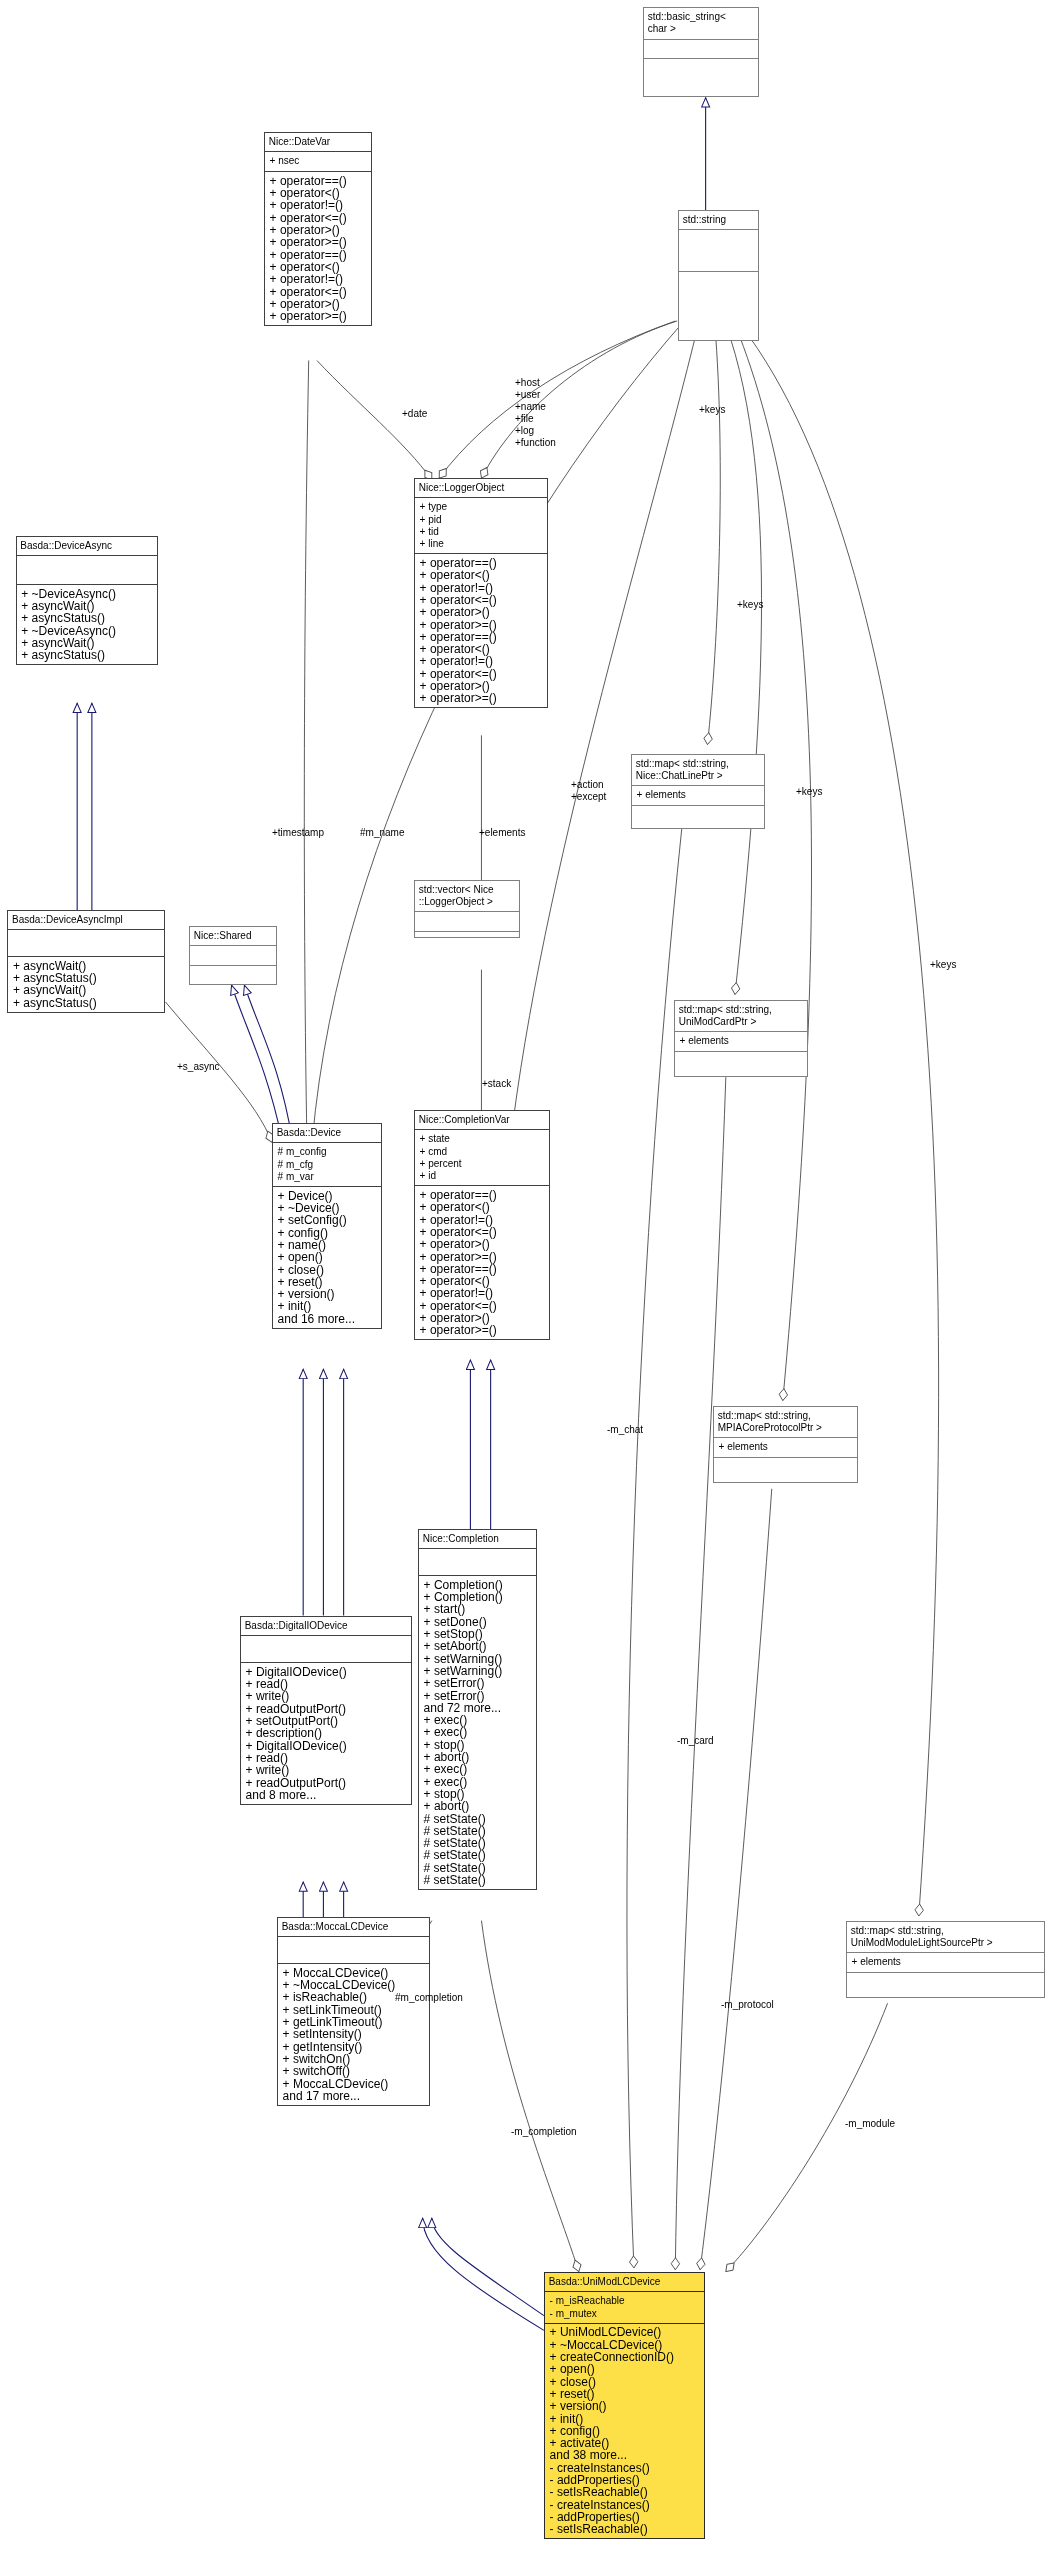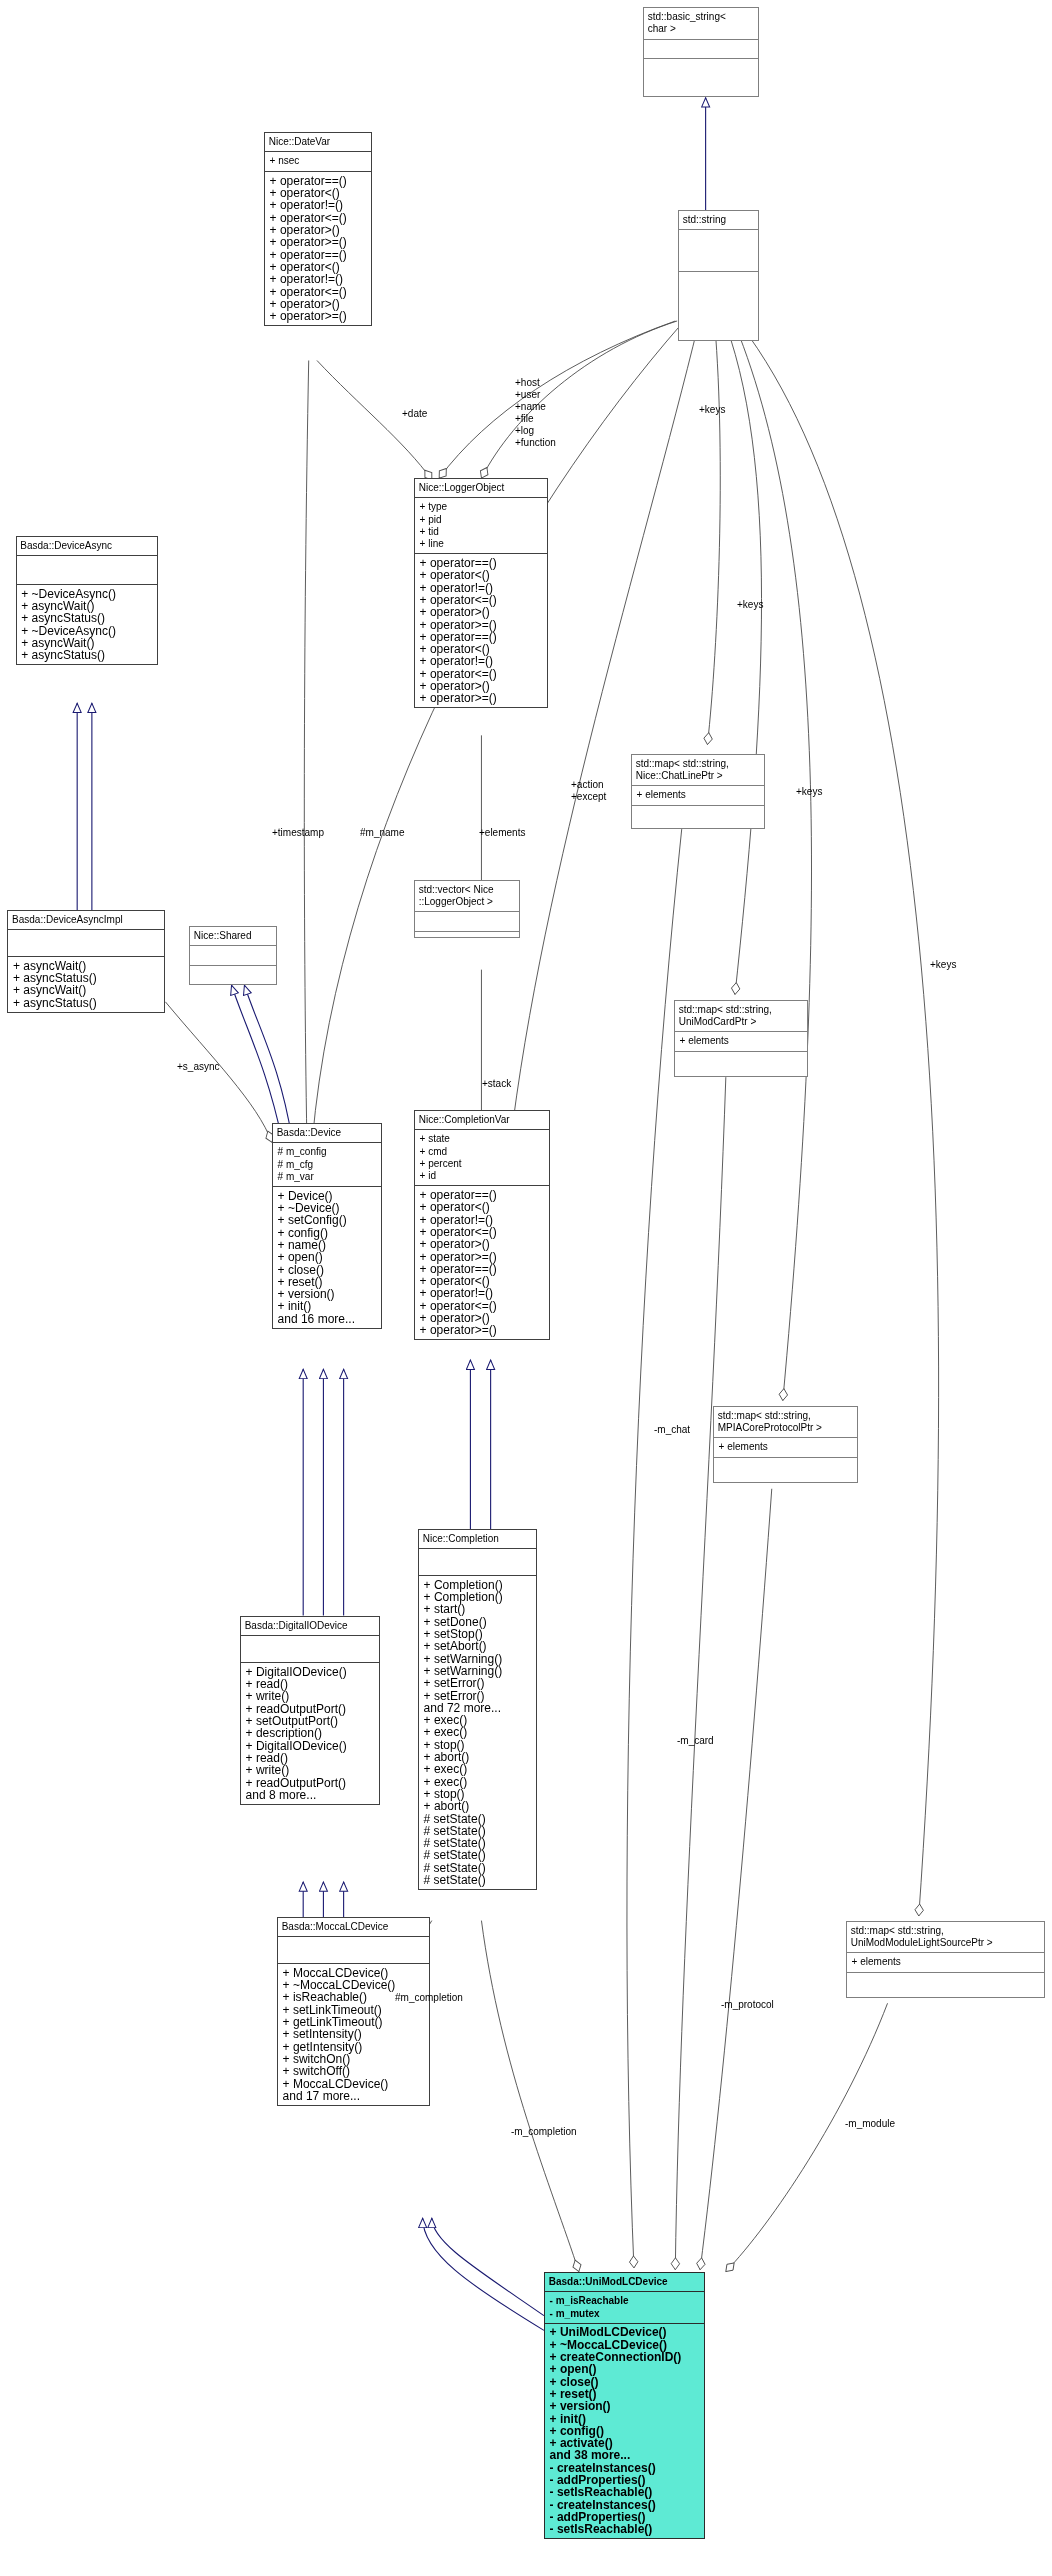--- a/index.html
+++ b/index.html
@@ -25,21 +25,21 @@
   .cls{
     position:absolute;
     box-sizing:border-box;
     background:#ffffff;
     border:0.9px solid #7f7f7f;
     display:flex;
     flex-direction:column;
     z-index:5;
   }
   .cls.dark{ border:0.9px solid #404040; }
-  .cls.hl{ background:#5eead4; border:0.9px solid #2b2b2b;font-weight:bold; }
+  .cls.hl{ background:#fde047; border:0.9px solid #2b2b2b; }
   .cls .name{
     text-align:left;
     padding:2.8px 3.7px 3.7px 3.7px;
     font-size:10px;
     line-height:12px;
     color:#000;
     border-bottom:0.9px solid #7f7f7f;
     white-space:pre-line;
   }
   .cls.dark .name{ border-bottom:0.9px solid #404040; }
@@ -387,21 +387,21 @@
         <div class="row">+ abort()</div>
         <div class="row"># setState()</div>
         <div class="row"># setState()</div>
         <div class="row"># setState()</div>
         <div class="row"># setState()</div>
         <div class="row"># setState()</div>
         <div class="row"># setState()</div>
       </div>
   </div>
 
-  <div class="cls dark" style="left:240px;top:1616px;width:140px;">
+  <div class="cls dark" style="left:240px;top:1616px;width:172px;">
     <div class="name">Basda::DigitalIODevice</div>
     <div class="attrs" style="height:20px"></div>
     <div class="ops">
         <div class="row">+ DigitalIODevice()</div>
         <div class="row">+ read()</div>
         <div class="row">+ write()</div>
         <div class="row">+ readOutputPort()</div>
         <div class="row">+ setOutputPort()</div>
         <div class="row">+ description()</div>
         <div class="row">+ DigitalIODevice()</div>
@@ -468,21 +468,21 @@
   <div class="elabel" style="left:737px;top:599px;">+keys</div>
   <div class="elabel" style="left:796px;top:786px;">+keys</div>
   <div class="elabel" style="left:930px;top:959px;">+keys</div>
   <div class="elabel" style="left:272px;top:827px;">+timestamp</div>
   <div class="elabel" style="left:360px;top:827px;">#m_name</div>
   <div class="elabel" style="left:479px;top:827px;">+elements</div>
   <div class="elabel" style="left:571px;top:779px;">+action
 +except</div>
   <div class="elabel" style="left:482px;top:1078px;">+stack</div>
   <div class="elabel" style="left:177px;top:1061px;">+s_async</div>
-  <div class="elabel" style="left:654px;top:1424px;">-m_chat</div>
+  <div class="elabel" style="left:607px;top:1424px;">-m_chat</div>
   <div class="elabel" style="left:677px;top:1735px;">-m_card</div>
   <div class="elabel" style="left:721px;top:1999px;">-m_protocol</div>
   <div class="elabel" style="left:845px;top:2118px;">-m_module</div>
   <div class="elabel" style="left:395px;top:1992px;">#m_completion</div>
   <div class="elabel" style="left:511px;top:2126px;">-m_completion</div>
 
 </div>
 
 
 </body></html>

